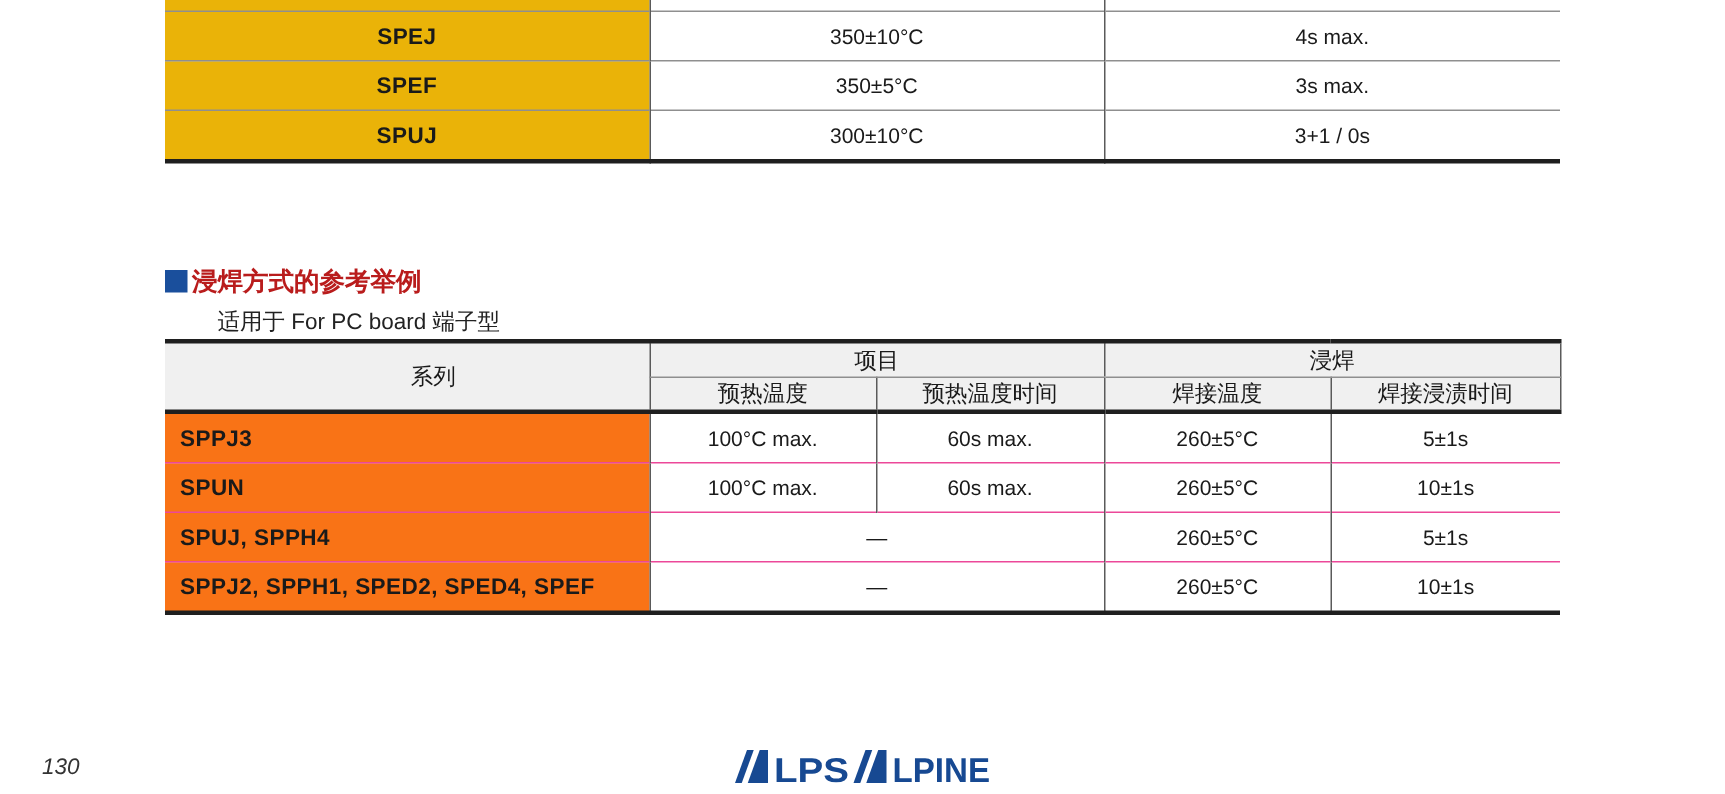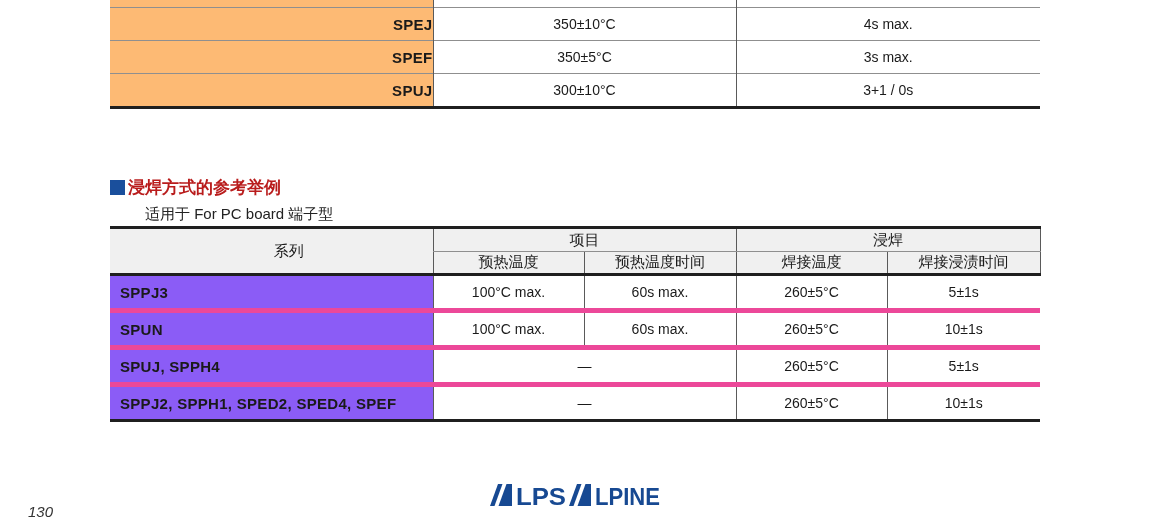--- a/index.html
+++ b/index.html
@@ -13,21 +13,21 @@
   td, th { padding:0; vertical-align:middle; font-weight:normal; }
 
   
   .t1 {
     position:absolute; left:110px; top:0; width:930px;
     border-bottom:3px solid #1f1f1f;
   }
   .t1 td { border-top:1px solid #8f8f8f; font-size:14px; text-align:center; height:32px; }
   .t1 tr.sliver td { border-top:none; height:7px; }
   .t1 td.series {
-    background:#fdba74; text-align:right; 
+    background:#eab308; text-align:center; 
     font-weight:bold; font-size:15px; letter-spacing:.3px;
   }
   .t1 td.v { border-left:1px solid #5a5a5a; }
 
   
   .sect { position:absolute; left:110px; top:176px; }
   .sect .title-line { font-size:17px; font-weight:bold; color:#b91c1c; display:flex; align-items:center; }
   .sq { display:inline-block; width:15px; height:15px; background:#1a4f9c; margin-right:3px; }
   .sect .subtitle { font-size:15px; margin-top:6px; color:#222;margin-left:35px; }
 
@@ -38,31 +38,31 @@
   }
   .t2 thead th {
     background:#f0f0f0; font-size:15px; text-align:center;
     border-bottom:1px solid #8f8f8f;
   }
   .t2 thead tr.h1 th { height:22px; }
   .t2 thead tr.h2 th { height:21px; border-bottom:3px solid #1f1f1f; }
   .t2 thead th.series-h { border-bottom:3px solid #1f1f1f;padding-left:35px; }
   .t2 thead th.gl { border-left:1px solid #5a5a5a;text-align:center; }
   .t2 thead th.gr { border-right:1px solid #5a5a5a; }
-  .t2 tbody td { border-top:5px solid #ec4899; font-size:14px; text-align:center; height:32px; }
+  .t2 tbody td { border-top:1px solid #ec4899; font-size:14px; text-align:center; height:32px; }
   .t2 tbody tr:first-child td { border-top:none; }
   .t2 tbody td.series {
-    background:#8b5cf6; text-align:left; padding-left:10px;
+    background:#f97316; text-align:left; padding-left:10px;
     font-weight:bold; font-size:15px; letter-spacing:.3px;
   }
   .t2 tbody td.v { border-left:1px solid #5a5a5a; }
 
   
   .page-num { position:absolute; left:28px; top:503px; font-size:15px; color:#333;font-style:italic; }
-  .logo-wrap { position:absolute; left:50%; top:484px; transform:translateX(-50%); }
+  .logo-wrap { position:absolute; left:50%; top:500px; transform:translateX(-50%); }
   .logo-wrap svg text {
     font-family:"Liberation Sans","DejaVu Sans",sans-serif;
     font-weight:bold;
   }
 </style>
 </head>
 <body>
 
 <div class="page">
 

